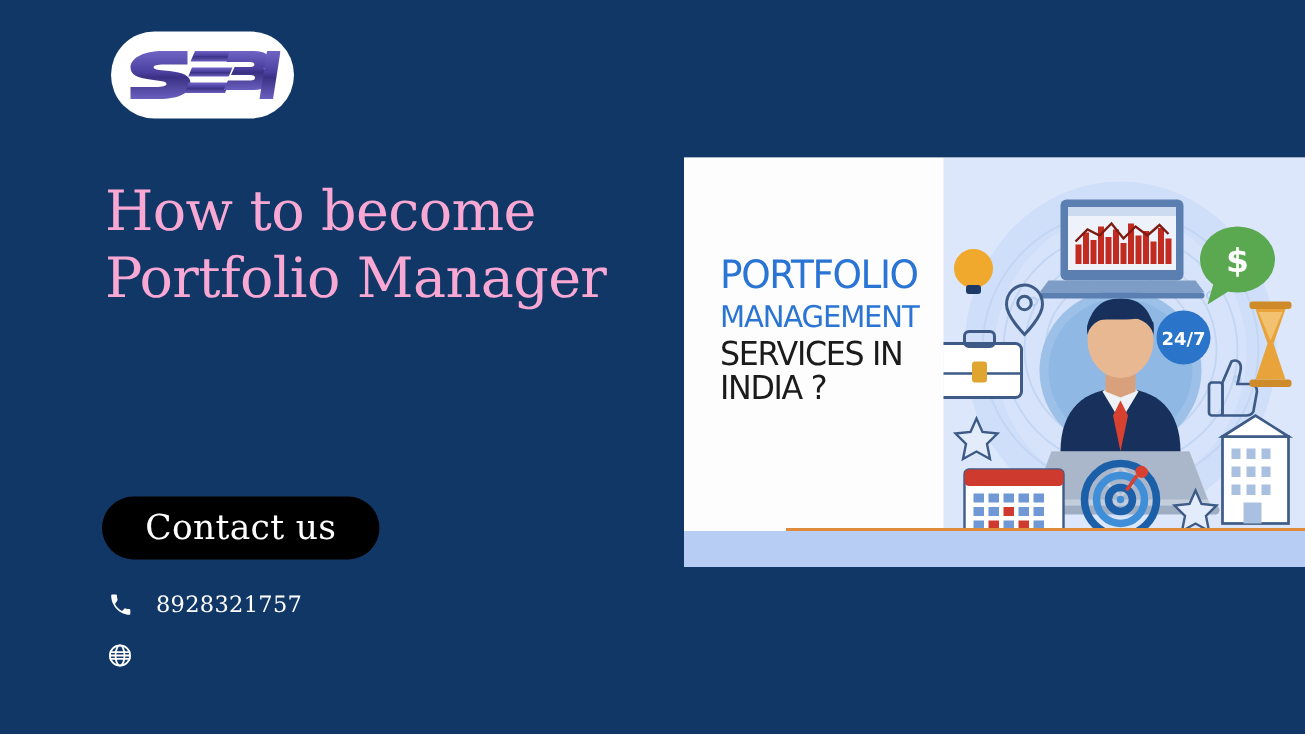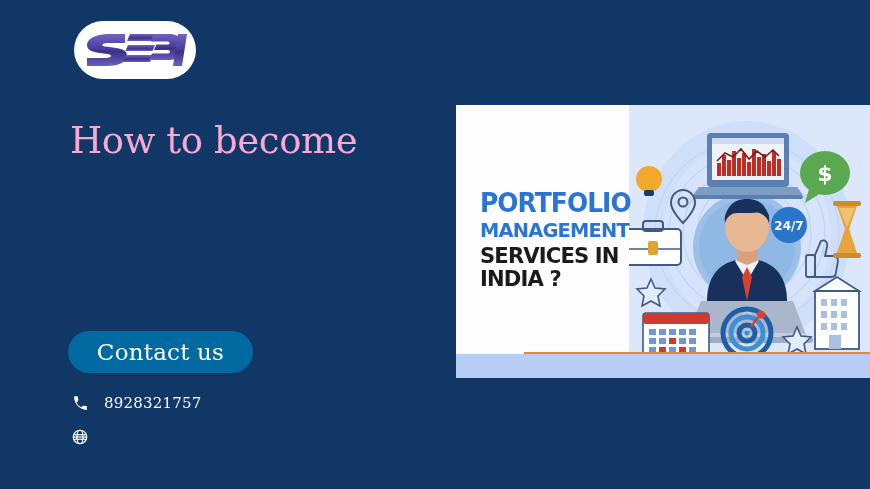--- a/index.html
+++ b/index.html
@@ -27,21 +27,21 @@
     font-size:37px; line-height:45px;
     color:#f9a8d4; letter-spacing:-0.4px;
     font-weight:400;
   }
   .headline .ln{ display:block; white-space:nowrap; }
 
   
   .contact-btn{
     position:absolute; left:68px; top:331px;
     width:185px; height:42px;
-    background:#0369a1; border-radius:21px;
+    background:#000000; border-radius:21px;
     display:flex; align-items:center; justify-content:center;
     cursor:pointer;
   }
   .contact-btn span{
     font-family:"DejaVu Serif", "Liberation Serif", serif;
     font-size:23px; color:#ffffff; letter-spacing:0.2px;
   }
 
   
   .contact-row{
@@ -66,23 +66,23 @@
   }
   .card-left{
     position:absolute; left:0; top:0; width:173px; height:100%;
     background:#fdfdfd;
   }
   .card-right{
     position:absolute; left:173px; top:0; right:0; height:100%;
     background:#dce7fb;
   }
   .card-title{
-    position:absolute; left:24px; top:85px;
+    position:absolute; left:24px; top:66px;
     font-family:"DejaVu Sans", sans-serif;
-    font-weight:bold;
+    font-weight:normal;
     line-height:1.0;
   }
   .card-title .t1{ display:block; font-size:26px; color:#2a75d4; letter-spacing:-1px; transform:scaleX(0.96); transform-origin:left; }
   .card-title .t2{ display:block; font-size:20px; color:#2a75d4; letter-spacing:-0.8px; margin-top:4px; transform:scaleX(0.97); transform-origin:left;}
   .card-title .t3{ display:block; font-size:22px; color:#1b1b1b; letter-spacing:-0.9px; margin-top:5px; transform:scaleX(0.96); transform-origin:left;}
   .card-title .t4{ display:block; font-size:22px; color:#1b1b1b; letter-spacing:-0.9px; margin-top:1px; transform:scaleX(0.96); transform-origin:left;}
 
   .card-bottom-strip{
     position:absolute; left:0; bottom:0; width:100%; height:24px;
     background:#b8cdf4;
@@ -114,20 +114,21 @@
     <path d="M43 25 L70 25 L67 32 L40 32 Z" fill="url(#gp)"></path>
 
     <path d="M70 4 L86 4 C93 4 97 6.4 97 10.4 C97 13 95.4 14.8 92.6 15.8 C96 16.8 98 18.8 98 22 C98 27 93.4 30 86 30 L66 30 L69 23.6 L84 23.6 C86 23.6 87 23 87 21.8 C87 20.6 86 20 84 20 L71 20 L73.4 14.6 L84 14.6 C85.6 14.6 86.6 14 86.6 13 C86.6 12 85.6 11.4 84 11.4 L68 11.4 Z" fill="url(#gp)"></path>
 
     <path d="M95 4 L104 4 L99 36 L90 36 Z" fill="url(#gp)"></path>
   </svg>
 </div>
 
 <div class="headline">
   <span class="ln">How to become</span>
+  <span class="ln">Portfolio Manager</span>
 </div>
 
 <div class="contact-btn">
   <span>Contact us</span>
 </div>
 
 <div class="contact-row phone">
   <span class="ic">
     <svg width="17" height="17" viewBox="0 0 24 24" fill="#ffffff">
       <path d="M6.6 10.8c1.4 2.8 3.8 5.2 6.6 6.6l2.2-2.2c.3-.3.7-.4 1-.2 1.2.4 2.4.6 3.6.6.6 0 1 .4 1 1V20c0 .6-.4 1-1 1C11.3 21 3 12.7 3 2.9c0-.5.4-1 1-1h3.4c.6 0 1 .4 1 1 0 1.3.2 2.5.6 3.6.1.4 0 .8-.2 1.1z"></path>

